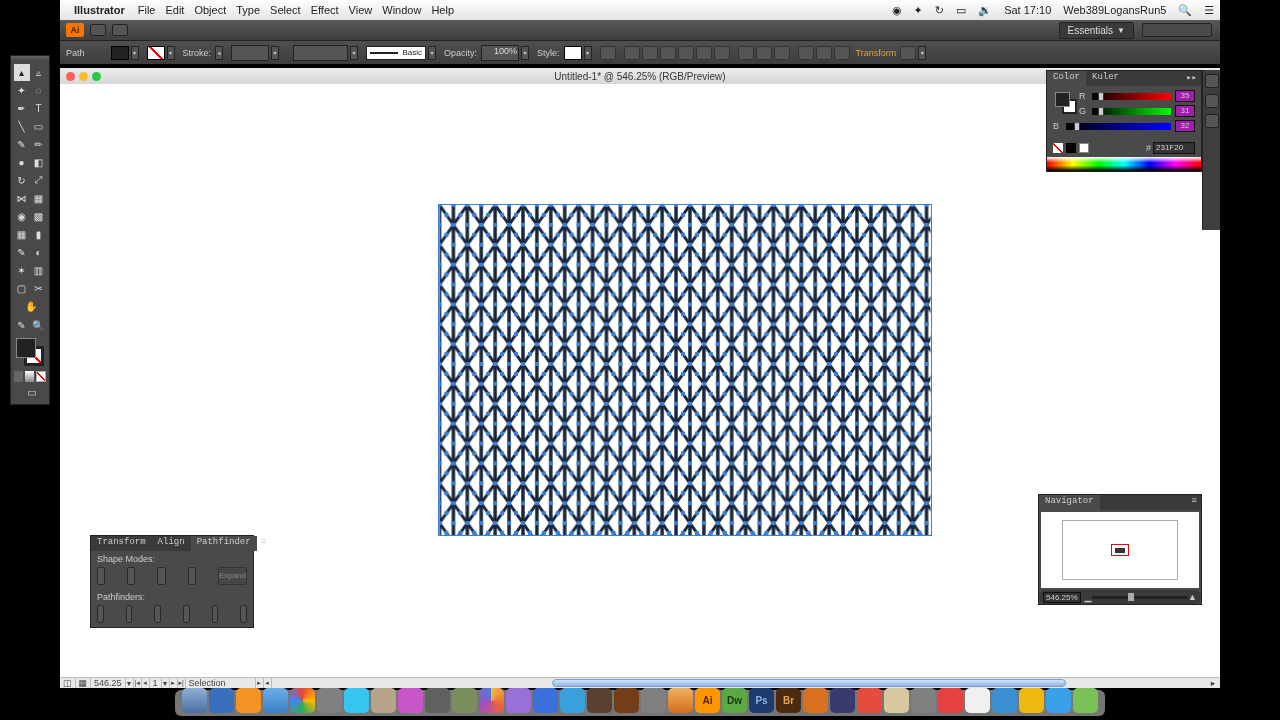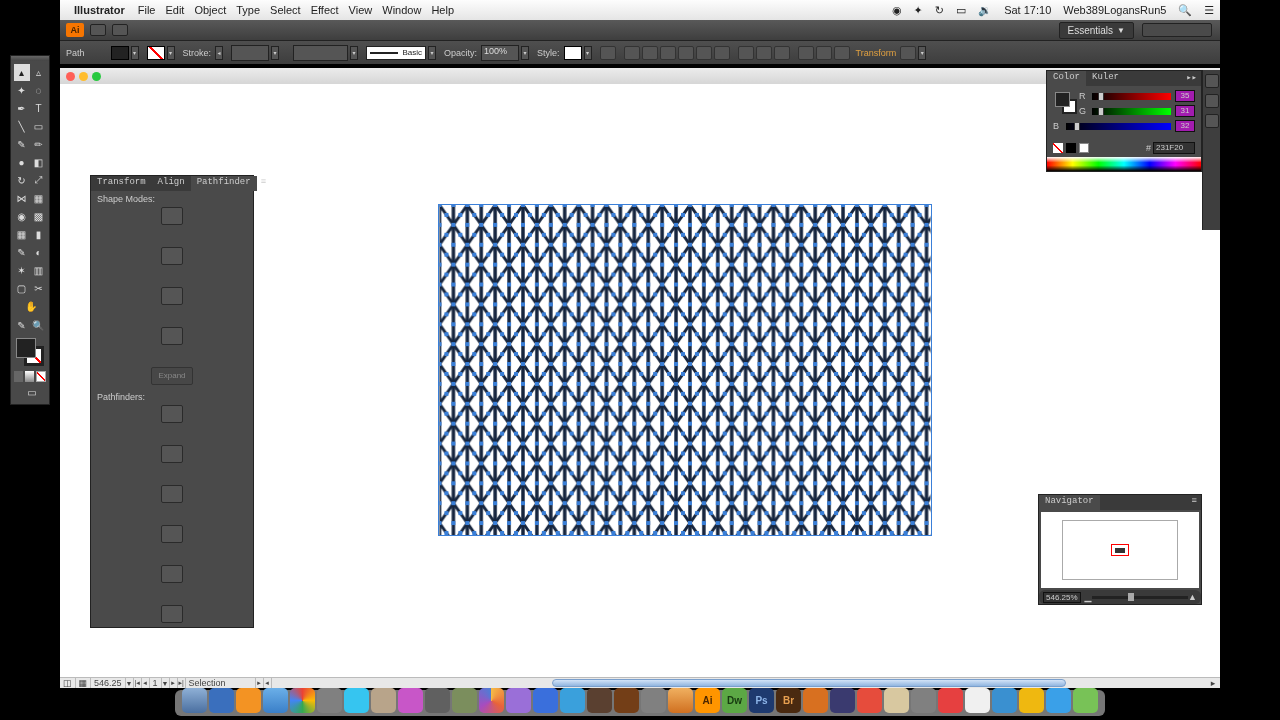--- a/index.html
+++ b/index.html
@@ -21,21 +21,21 @@
 .workspace-label span.arrow{ margin-left:4px; font-size:8px;}
 .search-box { width:70px; height:14px; background:#4a4a4a; border:1px solid #222; border-radius:2px; margin:0 8px; }
 
 
 .controlbar { position:absolute; top:40px; left:60px; right:60px; height:24px; background:linear-gradient(#4f4f4f,#3d3d3d); display:flex; align-items:center; font-size:9px; color:#ccc; padding:0 6px; border-top:1px solid #222; }
 .controlbar .lbl { margin-right:4px; }
 .controlbar .swatch { width:18px; height:14px; background:#222; border:1px solid #000; margin-right:2px; }
 .controlbar .swatch.white{ background:#fff; }
 .controlbar .swatch.none{ background:linear-gradient(45deg,#fff 45%,red 45%,red 55%,#fff 55%); }
 .controlbar .drop { width:8px;height:14px;background:#555;border:1px solid #222;margin-right:8px;display:flex;align-items:center;justify-content:center;font-size:6px;}
-.controlbar .field { width:38px;height:16px;background:#555;border:1px solid #222;margin-right:2px; padding:0 2px; color:#ddd; }
+.controlbar .field { width:38px;height:16px;background:#555;border:1px solid #222;margin-right:2px; padding:0 12px; color:#ddd; }
 .controlbar .icon-btn { width:16px;height:14px;background:#555;border:1px solid #333;margin-right:2px; border-radius:2px; }
 .controlbar .basic-style{ display:flex;align-items:center;width:60px;height:14px;background:#fff;border:1px solid #222;margin-right:2px;justify-content:flex-end;padding:6px 3px;color:#222;font-size:8px;}
 .controlbar .basic-style .line{width:28px;height:2px;background:#222;margin-right:auto;}
 .controlbar .transform-lbl{ color:#e0a040; margin-left:4px; margin-right:4px; }
 
 
 .docwin { position:absolute; top:68px; left:60px; right:60px; bottom:32px; background:#fff; }
 .doc-titlebar { height:16px; background:linear-gradient(#ececec,#d6d6d6); display:flex; align-items:center; font-size:10px; color:#353535; position:relative; }
 .doc-titlebar .traffic { display:flex; gap:4px; margin-left:6px; }
 .doc-titlebar .tl { width:9px; height:9px; border-radius:50%; }
@@ -107,21 +107,21 @@
 .nav-view{position:absolute;border:1px solid red;width:18px;height:12px;left:50%;top:50%;transform:translate(-50%,-50%);}
 .nav-view::after{content:"";position:absolute;left:3px;top:3px;width:10px;height:5px;background:#333;}
 .nav-bot{height:14px;display:flex;align-items:center;padding:0 4px;background:#3a3a3a;border-radius:6px;}
 .nav-bot .z{background:#333;border:1px solid #111;padding:0 2px;font-size:8px;margin-right:4px;}
 .nav-bot .zl{flex:1;height:3px;background:#222;position:relative;}
 .nav-bot .zl .zt{position:absolute;width:6px;height:8px;background:#aaa;top:-3px;left:38%;}
 
 
 .pathpanel { position:absolute; bottom:92px; left:90px; width:164px; background:#4a4a4a; border:1px solid #222; font-size:9px; color:#ccc; }
 .pathpanel .plbl{padding:3px 6px;}
-.shape-row{display:flex;padding:0 6px 4px;gap:22px;align-items:center;flex-direction:column;}
+.shape-row{display:flex;padding:0 6px 4px;gap:22px;align-items:center;}
 .sbtn{width:22px;height:18px;background:#555;border:1px solid #2a2a2a;border-radius:2px;}
 .sbtn.expand{width:42px;background:#474747;border:1px solid #333;font-size:8px;text-align:center;color:#888;line-height:16px;}
 
 
 .dock { position:absolute; bottom:4px; left:50%; transform:translateX(-50%); height:26px; display:flex; align-items:flex-end; gap:2px; padding:2px 6px; background:rgba(235,235,235,0.5); border-radius:6px; border:1px solid rgba(120,120,120,0.4);}
 .dicon{width:25px;height:25px;border-radius:5px;}
 
 
 .bar-left,.bar-right{position:absolute;top:0;bottom:0;width:60px;background:#000;}
 .bar-left{left:0;} .bar-right{right:0;}
@@ -213,20 +213,21 @@
   <div class="drop">▾</div>
 </div>
 
 <div class="docwin">
   <div class="doc-titlebar">
     <div class="traffic">
       <div class="tl red"></div>
       <div class="tl yel"></div>
       <div class="tl grn"></div>
     </div>
+    <div class="doc-title">Untitled-1* @ 546.25% (RGB/Preview)</div>
   </div>
   <div class="canvas-area">
     <div class="pattern">
       <svg viewBox="0 0 494 332">
         <defs>
           <pattern id="lattice" width="28" height="40" patternUnits="userSpaceOnUse">
             <line x1="0" y1="0" x2="28" y2="40" stroke="#16253e" stroke-width="3"></line>
             <line x1="28" y1="0" x2="0" y2="40" stroke="#16253e" stroke-width="3"></line>
             <line x1="0" y1="-40" x2="28" y2="0" stroke="#16253e" stroke-width="3"></line>
             <line x1="28" y1="-40" x2="0" y2="0" stroke="#16253e" stroke-width="3"></line>

